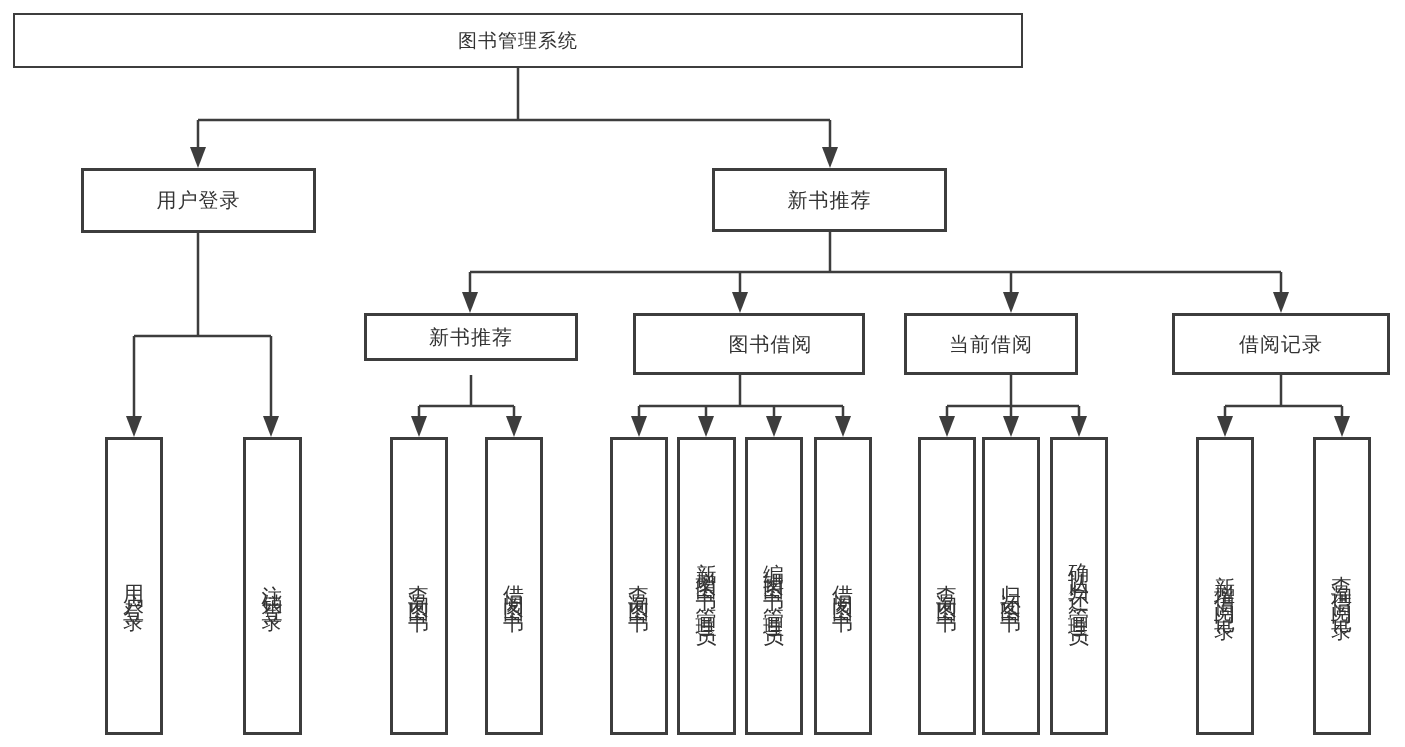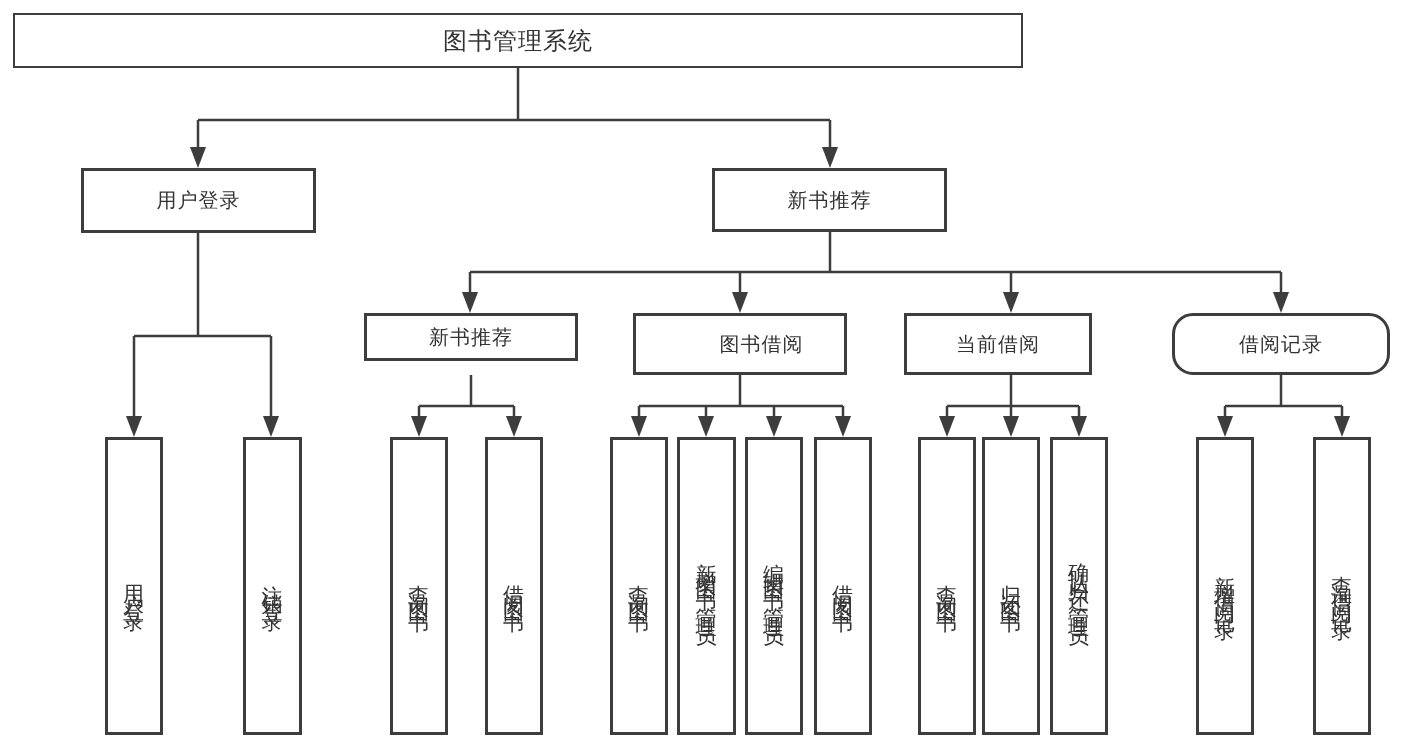--- a/index.html
+++ b/index.html
@@ -22,21 +22,21 @@
   .box{
     position:absolute;
     box-sizing:border-box;
     background:#fff;
     border:3px solid var(--line);
     display:flex;align-items:center;justify-content:center;
     color:var(--text);
   }
   .box.root{border-width:2px;}
   .hlabel{font-size:20px;letter-spacing:1px;white-space:nowrap;}
-  .root .hlabel{font-size:24px;}
+  .root .hlabel{font-size:19px;}
   .leaf .vlabel{
     writing-mode:vertical-rl;
     text-orientation:mixed;
     font-size:21px;
     letter-spacing:9px;
     line-height:1.1;
     white-space:nowrap;
   }
   .watermark{
     position:absolute;
@@ -95,27 +95,27 @@
   <div class="box" style="left:81px;top:168px;width:235px;height:65px;">
     <span class="hlabel">用户登录</span>
   </div>
   <div class="box" style="left:712px;top:168px;width:235px;height:64px;">
     <span class="hlabel">新书推荐</span>
   </div>
 
   <div class="box" style="left:364px;top:313px;width:214px;height:48px;">
     <span class="hlabel">新书推荐</span>
   </div>
-  <div class="box" style="left:633px;top:313px;width:214px;height:62px;padding-left:43px;">
+  <div class="box" style="left:633px;top:313px;width:232px;height:62px;padding-left:43px;">
     <span class="hlabel">图书借阅</span>
   </div>
-  <div class="box" style="left:904px;top:313px;width:188px;height:62px;">
+  <div class="box" style="left:904px;top:313px;width:174px;height:62px;">
     <span class="hlabel">当前借阅</span>
   </div>
-  <div class="box" style="left:1172px;top:313px;width:218px;height:62px;border-radius:21px;">
+  <div class="box" style="left:1172px;top:313px;width:218px;height:62px;">
     <span class="hlabel">借阅记录</span>
   </div>
 
   <div class="box leaf" style="left:105px;top:437px;width:58px;height:298px;">
     <span class="vlabel">用户登录</span>
   </div>
   <div class="box leaf" style="left:243px;top:437px;width:59px;height:298px;">
     <span class="vlabel">注销登录</span>
   </div>
 

